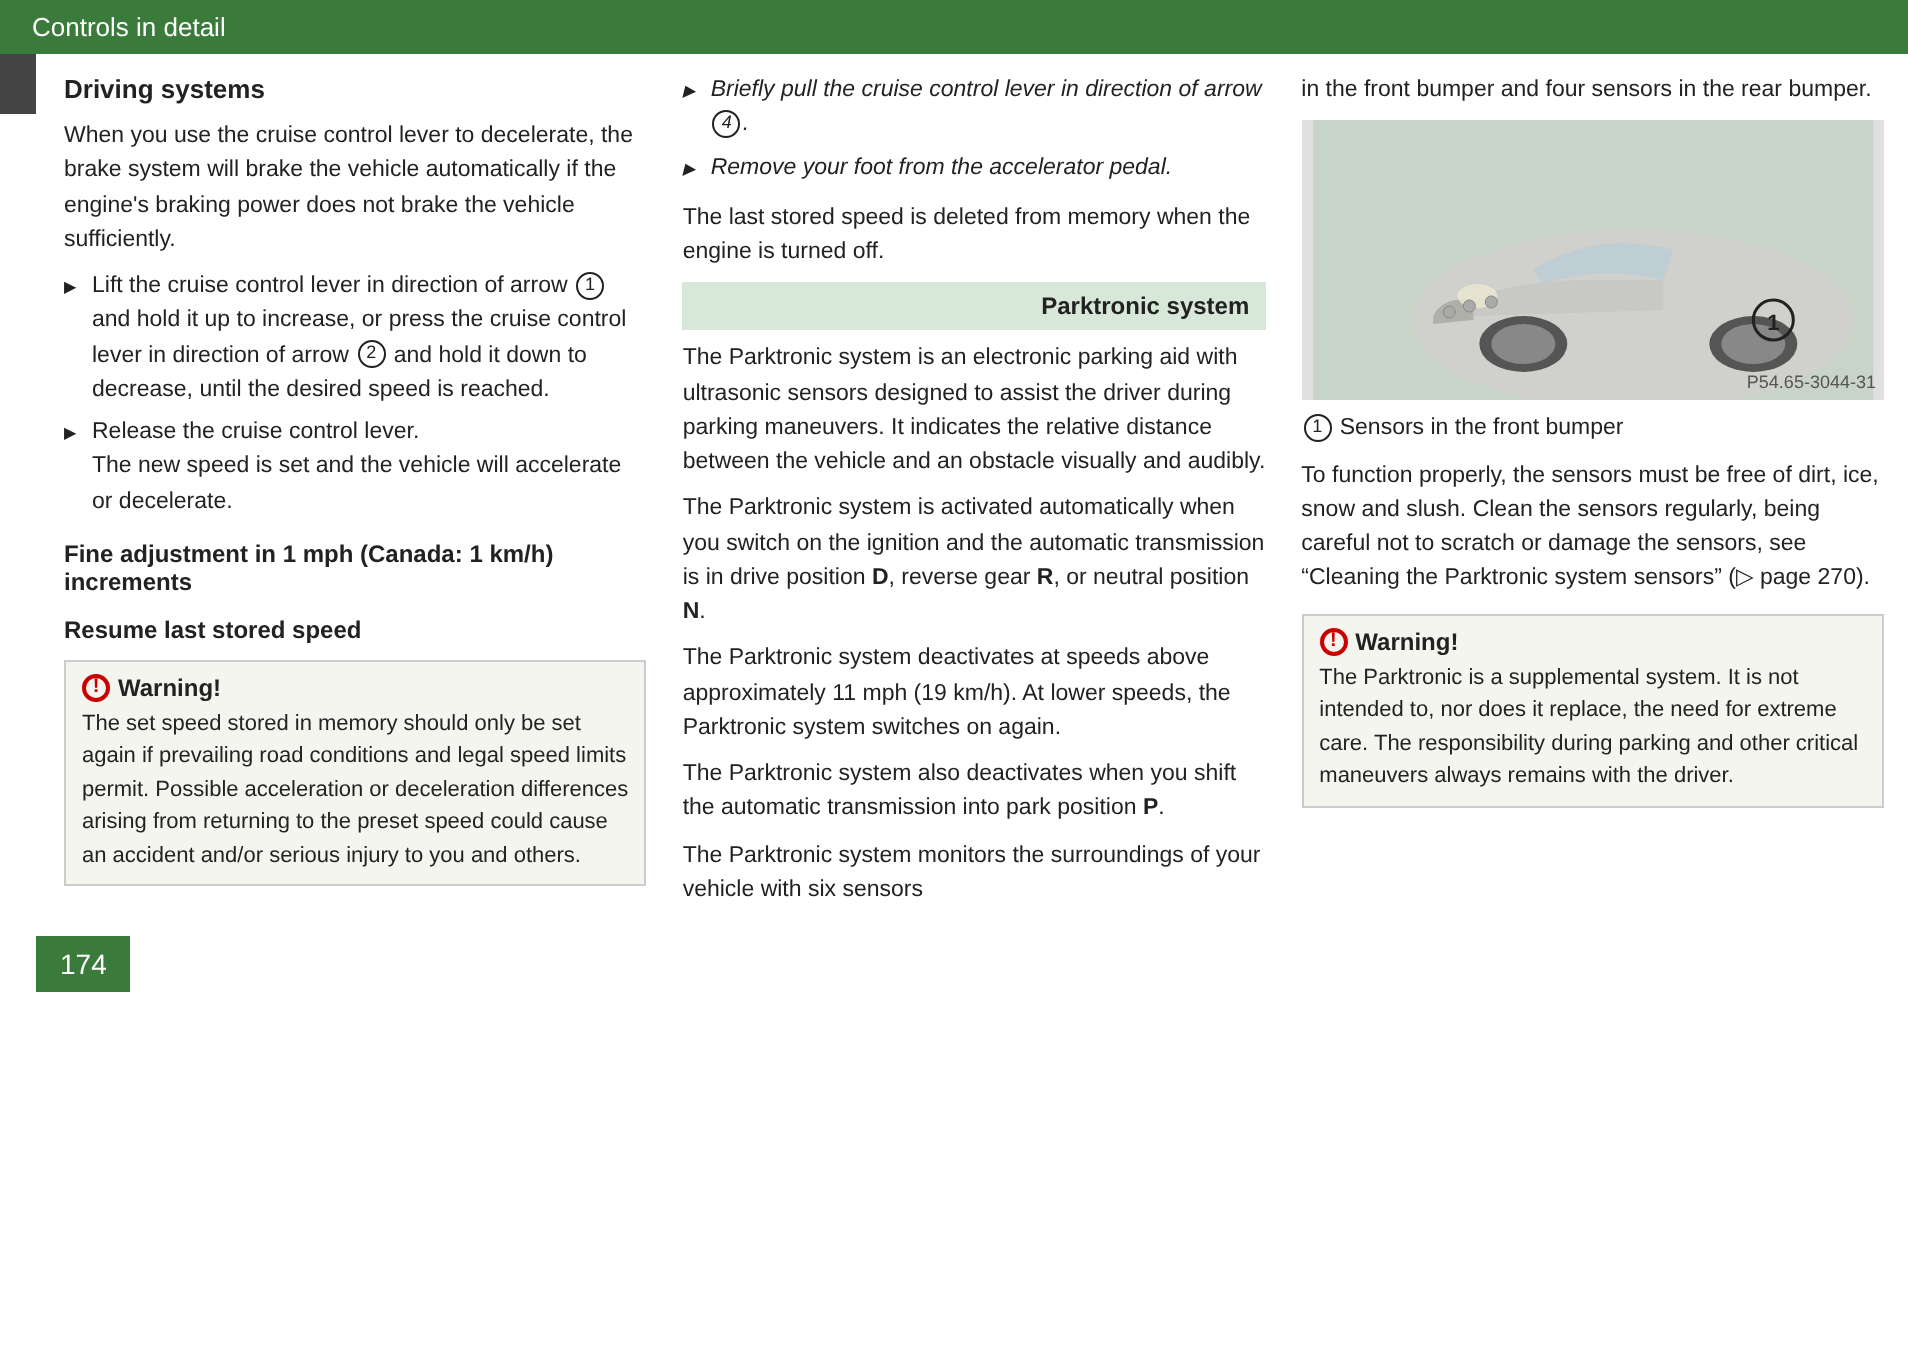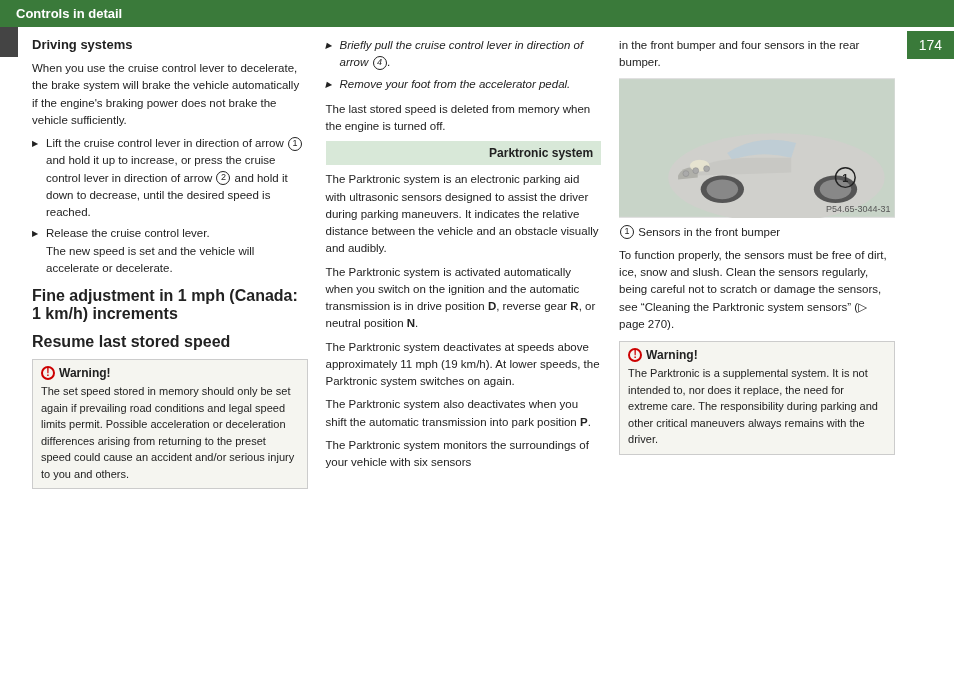--- a/index.html
+++ b/index.html
@@ -9,21 +9,21 @@
       background: #fff;
       width: 954px;
       min-height: 673px;
       color: #222;
     }
 
     
     .header-bar {
       background: #3a7a3a;
       color: #fff;
-      font-weight: bold;
+      font-weight: normal;
       font-size: 13px;
       padding: 6px 16px;
       display: flex;
       align-items: center;
     }
 
     .col-left {
       flex: 1;
       min-width: 0;
     }
@@ -68,21 +68,21 @@
     .bullet-list li::before {
       content: '▶';
       font-size: 8px;
       position: absolute;
       left: 0;
       top: 3px;
       color: #222;
     }
 
     .subsection-title {
-      font-size: 16px;
+      font-size: 12px;
       font-weight: bold;
       margin-top: 10px;
       margin-bottom: 5px;
     }
 
     
     .warning-box {
       background: #f5f5f0;
       border: 1px solid #ccc;
       padding: 6px 8px;
@@ -179,21 +179,21 @@
       padding: 6px 12px;
       display: inline-block;
     }
 
     .footer-wrapper {
       padding: 4px 0 0 0;
     }
 
     .main-body {
       display: flex;
-      flex-direction: row;
+      flex-direction: column;
       flex: 1;
     }
 
     .content-area {
       display: flex;
       flex-direction: row;
       padding: 10px 12px 4px 14px;
       gap: 18px;
       flex: 1;
     }

